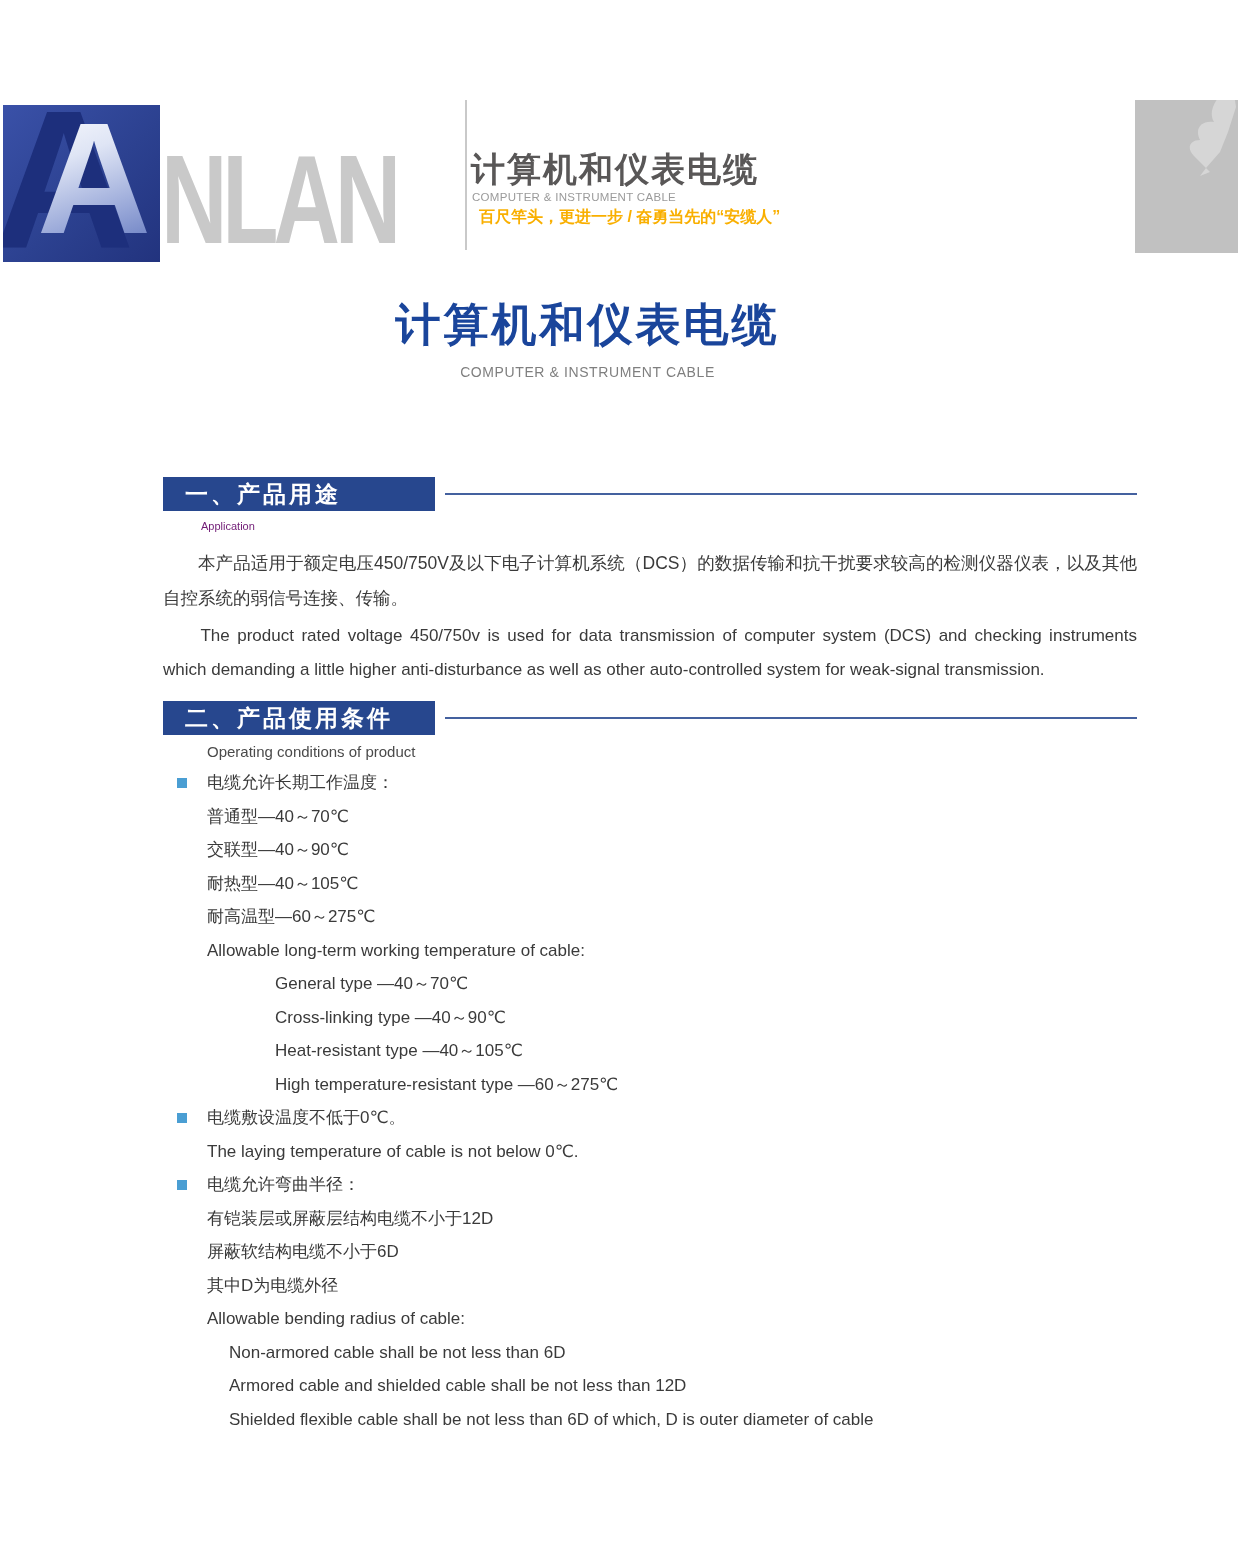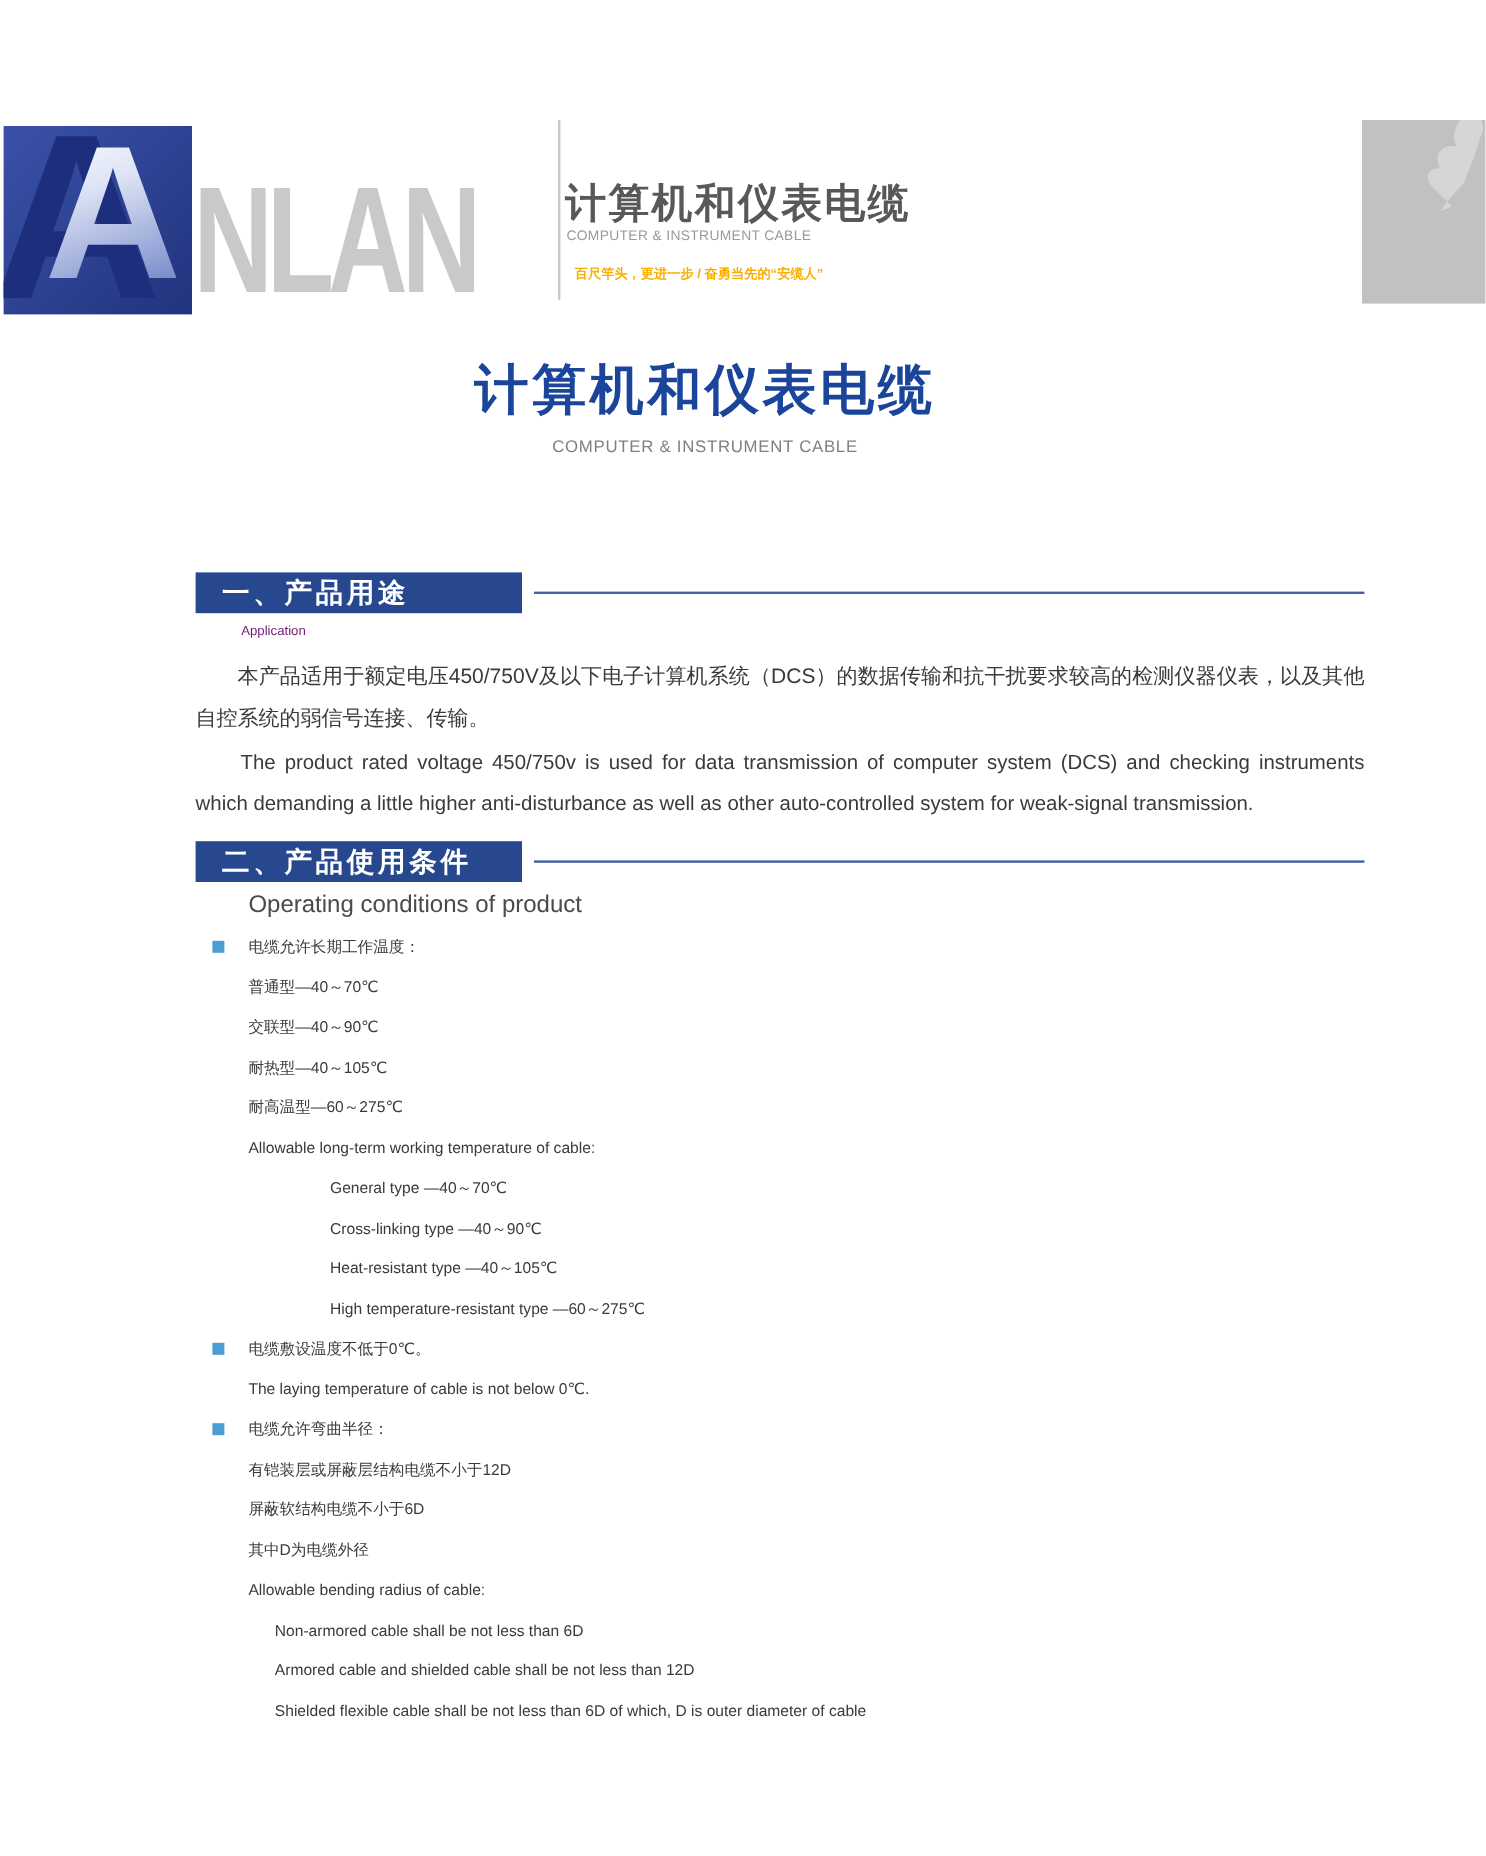--- a/index.html
+++ b/index.html
@@ -16,42 +16,42 @@
   .logo-a-front{position:absolute;left:34px;top:-6px;font-size:158px;font-weight:bold;line-height:1;
     background:linear-gradient(160deg,#ffffff 0%,#dfe5f5 35%,#9aa9d9 70%,#5e74bc 100%);
     -webkit-background-clip:text;background-clip:text;color:transparent;
     text-shadow:none;}
   .logo-nlan{position:absolute;left:161px;top:137px;font-size:126px;font-weight:bold;line-height:1;
     color:#c9c9c9;letter-spacing:-7px;transform:scaleX(0.73);transform-origin:left top;}
   .v-divider{position:absolute;left:465px;top:100px;width:2px;height:150px;background:#c9c9c9;}
   .hdr-cn{position:absolute;left:471px;top:147px;font-size:34px;font-weight:bold;
     color:#595757;letter-spacing:2px;}
   .hdr-en{position:absolute;left:472px;top:191px;font-size:11.5px;color:#9a9a9a;letter-spacing:0.3px;}
-  .slogan{position:absolute;left:479px;top:221px;font-size:11px;font-weight:bold;color:#f9af00;}
+  .slogan{position:absolute;left:479px;top:207px;font-size:16px;font-weight:bold;color:#f9af00;}
   .corner-box{position:absolute;right:0;top:100px;width:103px;height:153px;background:#c1c1c1;overflow:hidden;}
   .corner-box svg{position:absolute;right:-14px;top:-8px;}
   
   .hero{position:absolute;left:0;top:295px;width:1175px;text-align:center;}
   .hero-cn{font-size:45px;font-weight:bold;color:#1a459b;letter-spacing:3px;}
   .hero-en{margin-top:9px;font-size:14px;color:#7f7f7f;letter-spacing:0.6px;}
   
   .content{position:absolute;left:163px;top:477px;width:974px;}
   .sec-bar{display:flex;align-items:center;height:34px;}
   .sec-bar.second{margin-top:14px;}
   .sec-box{width:272px;height:34px;background:#27478e;color:#ffffff;font-size:23px;font-weight:bold;
     display:flex;align-items:center;padding-left:22px;box-sizing:border-box;letter-spacing:3px;}
   .sec-rule{flex:1;height:2px;background:#44619f;margin-left:10px;}
   .app-label{margin:9px 0 0 38px;font-size:11px;color:#701a75;}
   .para-cn{margin-top:14px;font-size:17.5px;line-height:35px;color:#3a3a3a;
     text-align:justify;text-indent:2em;}
   .para-en{margin-top:3px;font-size:17px;line-height:34px;color:#3a3a3a;
     text-align:justify;text-indent:2.2em;}
-  .op-label{margin:8px 0 0 44px;font-size:20px;color:#4a4a4a;}
+  .op-label{margin:8px 0 0 44px;font-size:15px;color:#4a4a4a;}
   .cond-list{margin-top:6px;}
-  .cline{position:relative;line-height:33.5px;font-size:13px;color:#3a3a3a;padding-left:44px;}
+  .cline{position:relative;line-height:33.5px;font-size:17px;color:#3a3a3a;padding-left:44px;}
   .cline .bsq{position:absolute;left:14px;top:12px;width:10px;height:10px;background:#4a9ed3;}
   .cline.ia{padding-left:112px;}
   .cline.ib{padding-left:66px;}
 </style>
 </head>
 <body>
 
 <div class="logo-box">
   <span class="logo-a-back">A</span>
   <span class="logo-a-front">A</span>

